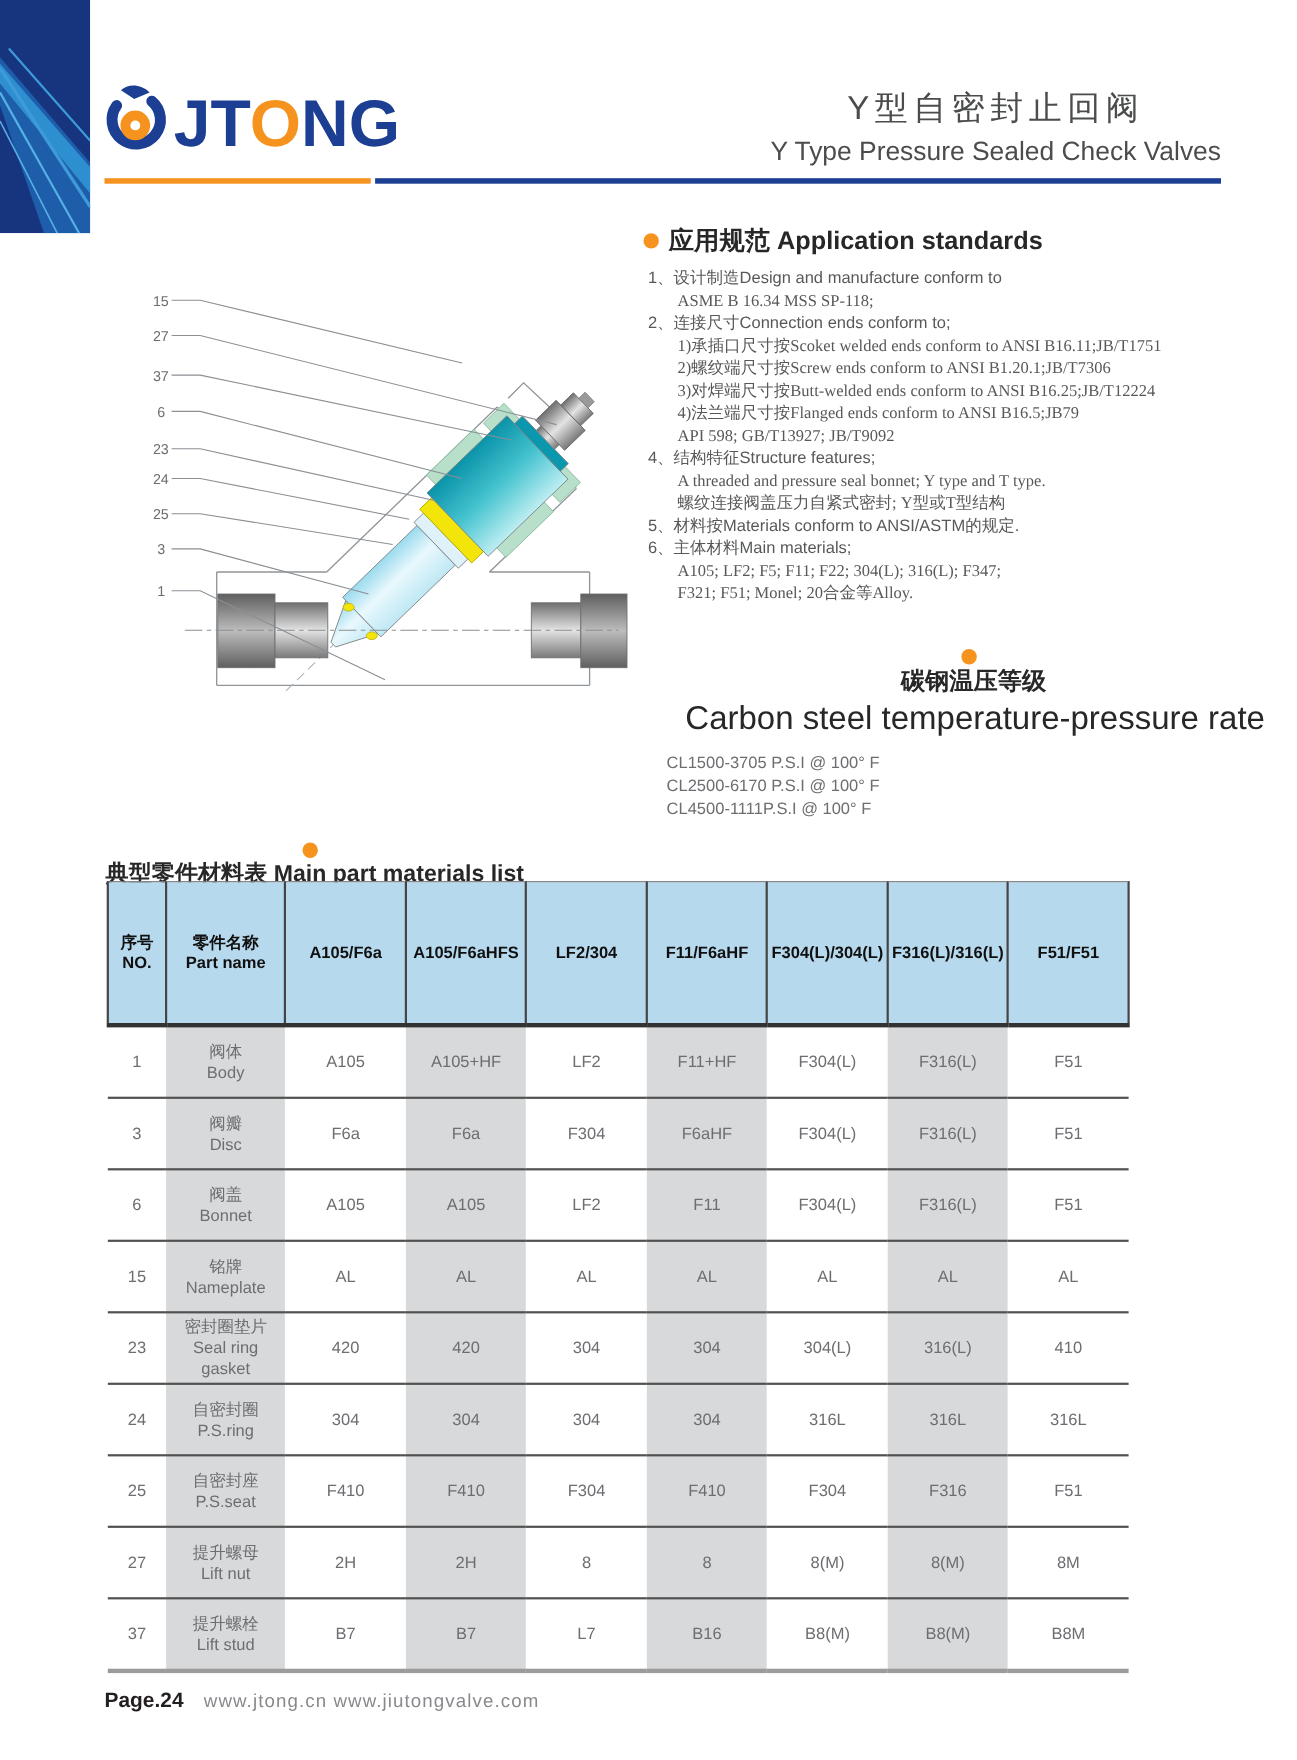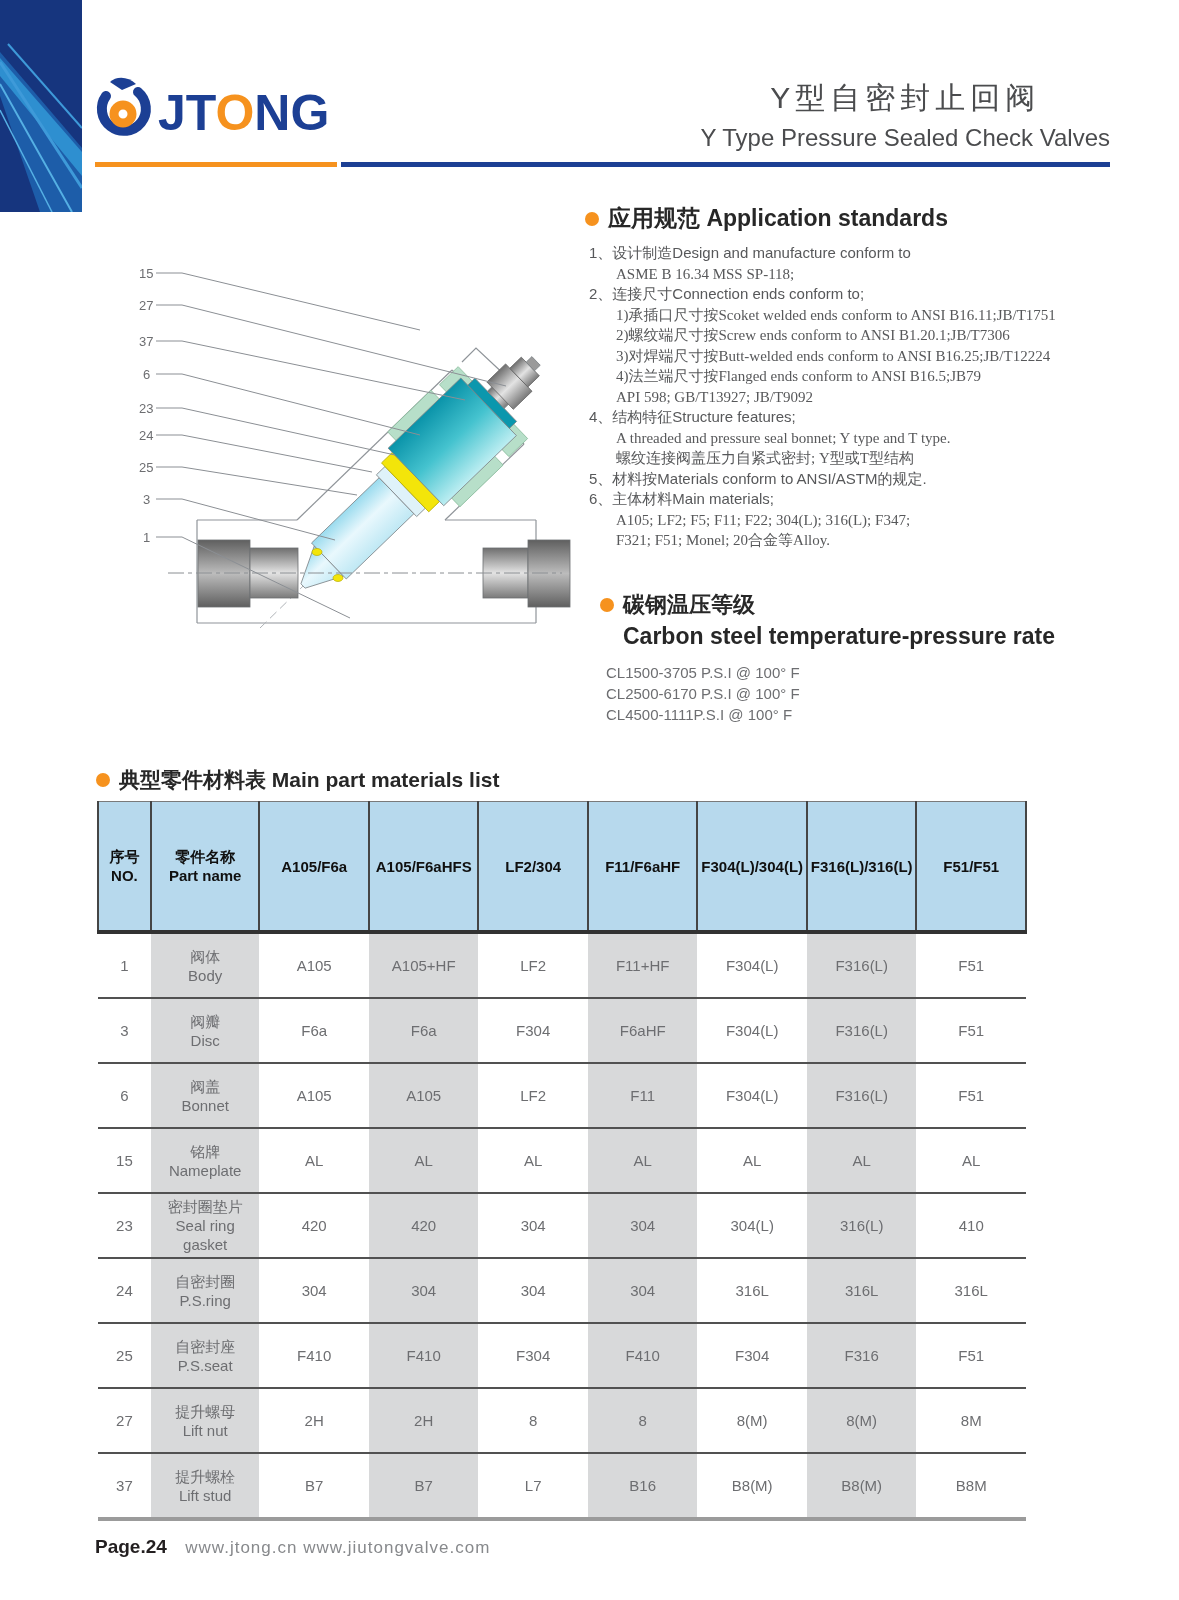--- a/index.html
+++ b/index.html
@@ -5,21 +5,21 @@
   html,body{margin:0;padding:0;background:#e8e8e8;}
   #page{position:relative;width:1179px;height:1600px;background:#ffffff;margin:0 auto;
         font-family:"Liberation Sans",sans-serif;overflow:hidden;}
 
   
   .corner{position:absolute;left:0;top:0;width:82px;height:212px;}
 
   
   .logo{position:absolute;left:92px;top:74px;display:flex;align-items:center;}
   .logo-mark{width:60px;height:78px;margin-right:6px;}
-  .logo-text{font-size:50px;font-weight:bold;color:#1c3f94;letter-spacing:0px;line-height:78px;}
+  .logo-text{font-size:60px;font-weight:bold;color:#1c3f94;letter-spacing:0px;line-height:78px;}
   .logo-text .o{color:#f6921e;}
 
   
   .rule-orange{position:absolute;left:95px;top:162px;width:242px;height:5px;background:#f6921e;}
   .rule-navy{position:absolute;left:341px;top:162px;width:769px;height:5px;background:#1c3f94;}
 
   
   .title-block{position:absolute;right:69px;top:78px;text-align:center;}
   .title-zh{font-size:30px;color:#4b4c4e;letter-spacing:5px;font-weight:500;}
   .title-en{font-size:24px;color:#4b4c4e;margin-top:5px;}
@@ -34,27 +34,27 @@
 
   
   .app{position:absolute;left:585px;top:203px;width:580px;}
   .app .sec-head{font-size:23px;}
   .app-list{margin-top:9px;font-size:15px;color:#57585a;line-height:20.5px;}
   .app-line.i0{padding-left:4px;}
   .app-line.i1{padding-left:31px;font-family:Liberation Serif, serif;}
 
   
   .carbon{position:absolute;left:600px;top:590px;width:570px;}
-  .carbon .sec-head{font-size:22px;}
-  .carbon-en{font-size:23px;font-weight:bold;color:#272727;margin:3px 0 0 23px;}
+  .carbon .sec-head{font-size:22px;flex-direction:column;}
+  .carbon-en{font-size:30px;font-weight:normal;color:#272727;margin:3px 0 0 23px;}
   .rates{margin:12px 0 0 6px;font-size:15px;color:#6d6e71;line-height:21px;}
 
   
   .tbl-title{position:absolute;left:96px;top:766px;}
-  .tbl-title .sec-head{font-size:21px;}
+  .tbl-title .sec-head{font-size:21px;flex-direction:column;}
   .materials-wrap{position:absolute;left:97px;top:801px;width:930px;}
   table.materials{border-collapse:collapse;width:930px;table-layout:fixed;}
   .materials col.c-no{width:5.7%;}
   .materials col.c-name{width:11.7%;}
   .materials thead th{background:#b7d9ed;border-left:2px solid #454545;border-right:2px solid #454545;
       border-top:1px solid #7a7a7a;border-bottom:4px solid #323232;
       height:128px;font-size:15px;color:#101010;font-weight:bold;text-align:center;vertical-align:middle;padding:0 2px;}
   .materials tbody td{height:63px;border-bottom:2px solid #515151;font-size:15px;color:#6d6e71;
       text-align:center;vertical-align:middle;padding:0 2px;}
   .materials tbody tr:last-child td{border-bottom:4px solid #9b9b9b;}

